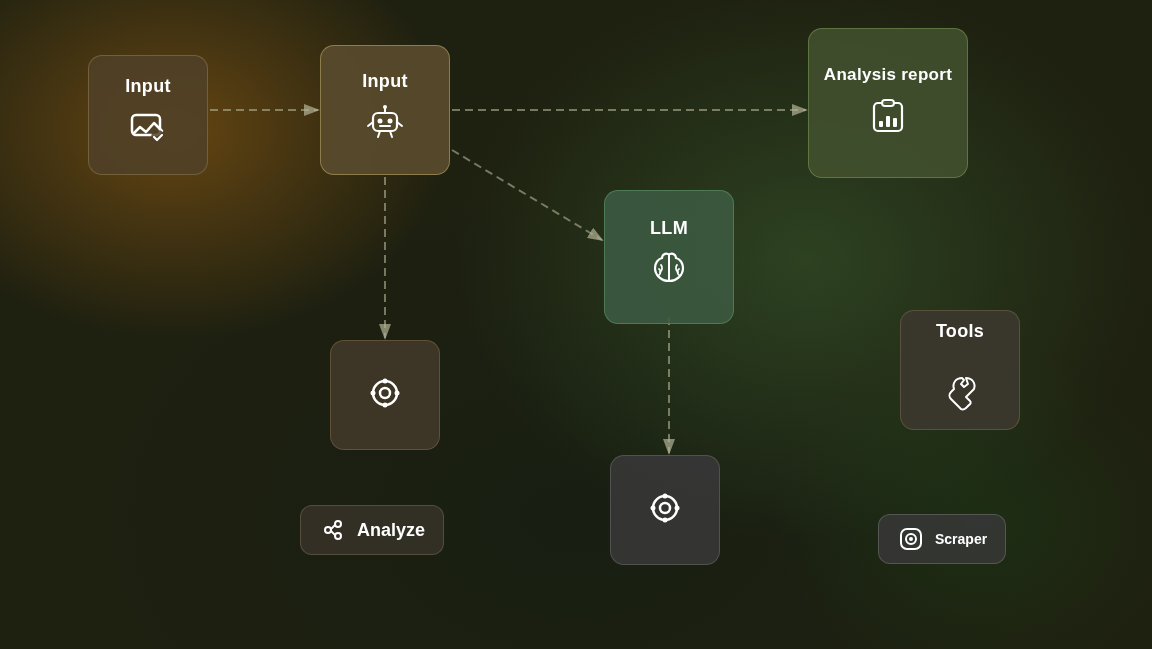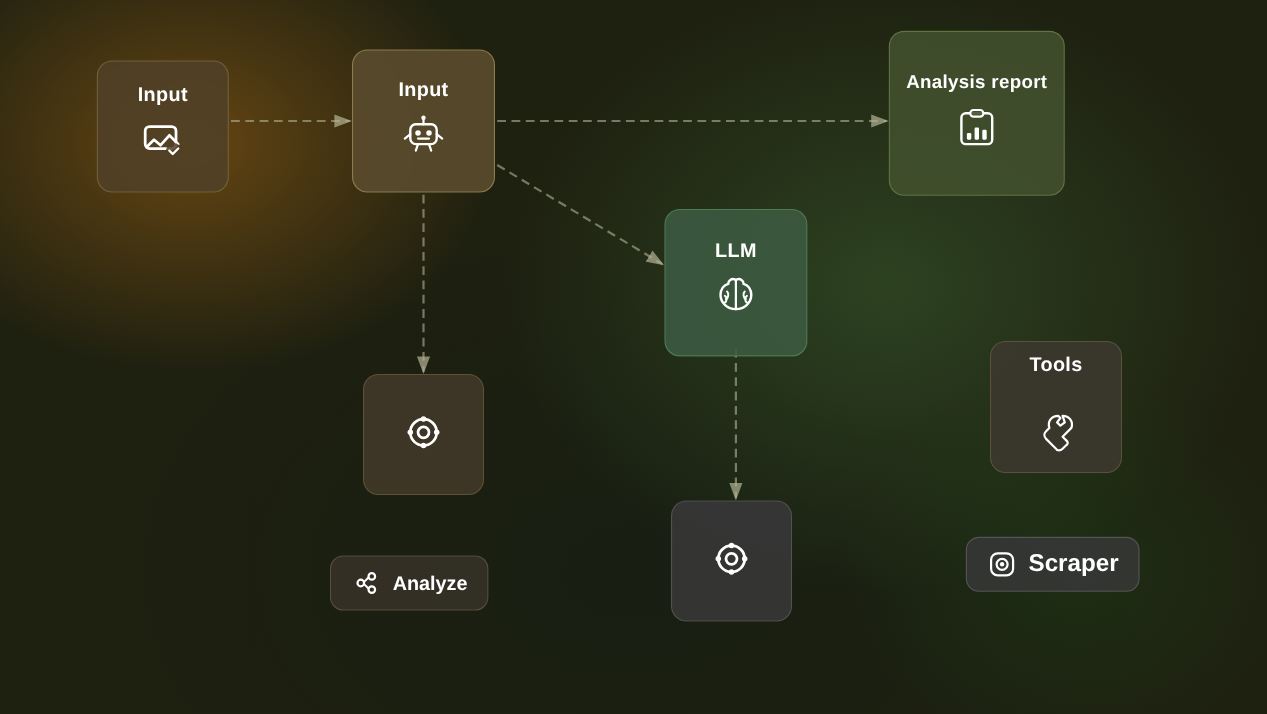--- a/index.html
+++ b/index.html
@@ -136,29 +136,30 @@
       gap: 10px;
       color: white;
       font-size: 18px;
       font-weight: 700;
     }
 
     
     .label-scraper {
       position: absolute;
       left: 878px;
-      top: 488px;
+      top: 514px;
       background: rgba(55, 55, 55, 0.85);
       border: 1.5px solid rgba(120, 120, 120, 0.5);
       border-radius: 12px;
       padding: 10px 18px;
       display: flex;
+      align-items: center;
       gap: 10px;
       color: white;
-      font-size: 22px;
+      font-size: 14px;
       font-weight: 700;
     }
 
     
     .arrows-svg {
       position: absolute;
       inset: 0;
       width: 100%;
       height: 100%;
       pointer-events: none;

